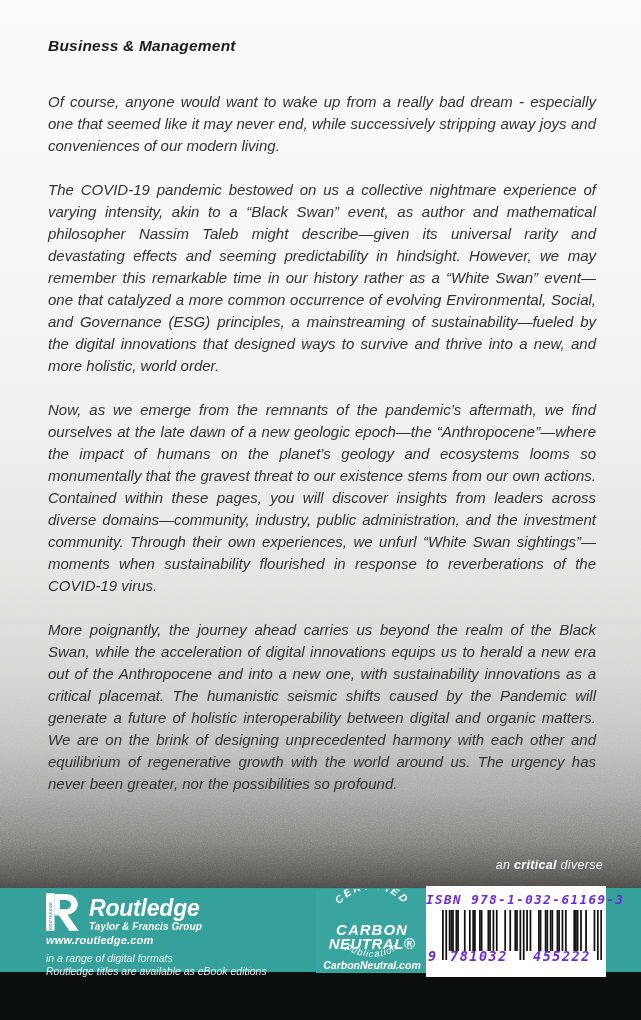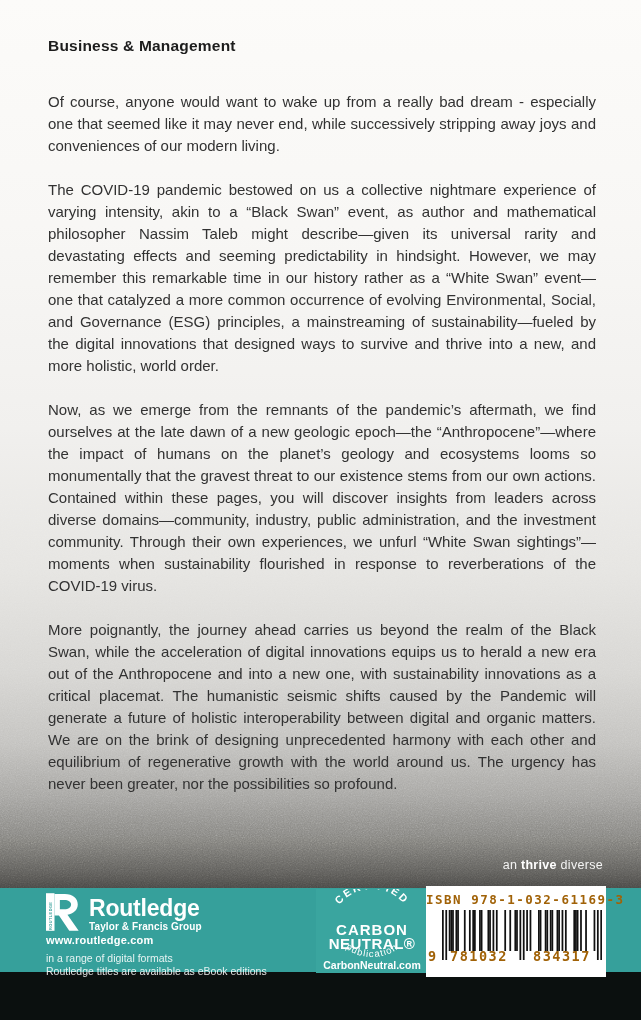--- a/index.html
+++ b/index.html
@@ -5,20 +5,21 @@
   html,body { margin:0; padding:0; background:#222; }
   .cover {
     position:relative;
     width:641px; height:1020px;
     overflow:hidden;
     font-family:"Liberation Sans", sans-serif;
     background:linear-gradient(180deg,
       #fcfbf9 0%, #f8f7f5 22%, #f1f0ee 42%, #e6e5e2 56%,
       #d7d6d3 66%, #c2c1be 73%, #a5a4a1 78%, #84837f 82%,
       #5d5c59 85.5%, #353432 88.5%, #1b1b1a 91.5%, #141413 100%);
+    font-style:italic;
   }
   .grain {
     position:absolute; inset:0; z-index:1;
     opacity:.5; mix-blend-mode:overlay; pointer-events:none;
     -webkit-mask-image:linear-gradient(180deg, rgba(0,0,0,0) 0%, rgba(0,0,0,0.08) 35%, rgba(0,0,0,0.45) 65%, rgba(0,0,0,0.9) 82%, #000 88%, #000 100%);
     mask-image:linear-gradient(180deg, rgba(0,0,0,0) 0%, rgba(0,0,0,0.08) 35%, rgba(0,0,0,0.45) 65%, rgba(0,0,0,0.9) 82%, #000 88%, #000 100%);
   }
   .category {
     position:absolute; z-index:2;
     left:48px; top:37px;
@@ -57,21 +58,21 @@
   .r-name { font-size:23px; line-height:22px; font-weight:bold; letter-spacing:-.2px; }
   .r-group { font-size:10px; font-weight:bold; margin-top:2px; letter-spacing:.1px; }
   .r-web { margin-top:2px; font-size:11px; font-weight:bold; letter-spacing:.2px; }
   .r-note { margin-top:6px; font-size:10.5px; line-height:13px; color:rgba(255,255,255,.88); }
   .carbon { position:absolute; z-index:3; left:316px; top:889px; }
   .barcode-box {
     position:absolute; z-index:4;
     left:426px; top:886px; width:180px; height:91px;
     background:#ffffff;
     font-family:"DejaVu Sans Mono", monospace;
-    color:#a16207;
+    color:#6d28d9;
   }
   .bc-isbn {
     text-align:center; font-size:12.5px; font-weight:bold;
     letter-spacing:1.5px; padding-top:6px; white-space:nowrap;
   }
   .bc-wrap { position:relative; width:172px; margin:3px auto 0 auto; height:62px; }
   .bc-wrap svg { display:block; margin-left:12px; }
   .bc-digits {
     position:absolute; top:38px; left:0; width:172px; height:18px;
     font-size:13.5px; font-weight:bold; letter-spacing:1.5px;
@@ -96,21 +97,21 @@
 
   <div class="category">Business &amp; Management</div>
 
   <div class="blurb">
     <p>Of course, anyone would want to wake up from a really bad dream - especially one that seemed like it may never end, while successively stripping away joys and conveniences of our modern living.</p>
     <p>The COVID-19 pandemic bestowed on us a collective nightmare experience of varying intensity, akin to a “Black Swan” event, as author and mathematical philosopher Nassim Taleb might describe—given its universal rarity and devastating effects and seeming predictability in hindsight. However, we may remember this remarkable time in our history rather as a “White Swan” event—one that catalyzed a more common occurrence of evolving Environmental, Social, and Governance (ESG) principles, a mainstreaming of sustainability—fueled by the digital innovations that designed ways to survive and thrive into a new, and more holistic, world order.</p>
     <p>Now, as we emerge from the remnants of the pandemic’s aftermath, we find ourselves at the late dawn of a new geologic epoch—the “Anthropocene”—where the impact of humans on the planet’s geology and ecosystems looms so monumentally that the gravest threat to our existence stems from our own actions. Contained within these pages, you will discover insights from leaders across diverse domains—community, industry, public administration, and the investment community. Through their own experiences, we unfurl “White Swan sightings”—moments when sustainability flourished in response to reverberations of the COVID-19 virus.</p>
     <p>More poignantly, the journey ahead carries us beyond the realm of the Black Swan, while the acceleration of digital innovations equips us to herald a new era out of the Anthropocene and into a new one, with sustainability innovations as a critical placemat. The humanistic seismic shifts caused by the Pandemic will generate a future of holistic interoperability between digital and organic matters. We are on the brink of designing unprecedented harmony with each other and equilibrium of regenerative growth with the world around us. The urgency has never been greater, nor the possibilities so profound.</p>
   </div>
 
-  <div class="informa"><span>an</span> <span class="b">thrive</span> <span>diverse</span></div>
+  <div class="informa"><span>an</span> <span class="b">critical</span> <span>diverse</span></div>
 
   <div class="band"></div>
   <div class="black-strip"></div>
 
   <div class="routledge">
     <div class="r-row">
       <svg class="r-mark" width="34" height="40" viewBox="0 0 38 44" xmlns="http://www.w3.org/2000/svg">
         <rect x="0" y="1" width="9.5" height="42" fill="#ffffff"></rect>
         <text transform="translate(6.8 42) rotate(-90)" font-family="Liberation Sans, sans-serif" font-size="4.4" font-weight="bold" letter-spacing="0.45" fill="#36a09b">ROUTLEDGE</text>
         <path fill="#ffffff" d="M9.5 2 H21 C30 2 35.5 7 35.5 13.5 C35.5 19.5 30.5 24 24 25 L36.5 43 H26 L14.5 26 H9.5 Z"></path>
@@ -189,18 +190,18 @@
           <rect x="80" y="0" width="1.04" height="41"></rect>
           <rect x="82" y="0" width="1.04" height="41"></rect>
           <rect x="85" y="0" width="1.04" height="41"></rect>
           <rect x="90" y="0" width="1.04" height="41"></rect>
           <rect x="92" y="0" width="1.04" height="50"></rect>
           <rect x="94" y="0" width="1.04" height="50"></rect>
         </svg>
       <div class="bc-digits">
         <span class="bc-d9">9</span>
         <span class="bc-dg1">781032</span>
-        <span class="bc-dg2">834317</span>
+        <span class="bc-dg2">455222</span>
       </div>
     </div>
   </div>
 
 </div>
 
 </body></html>

